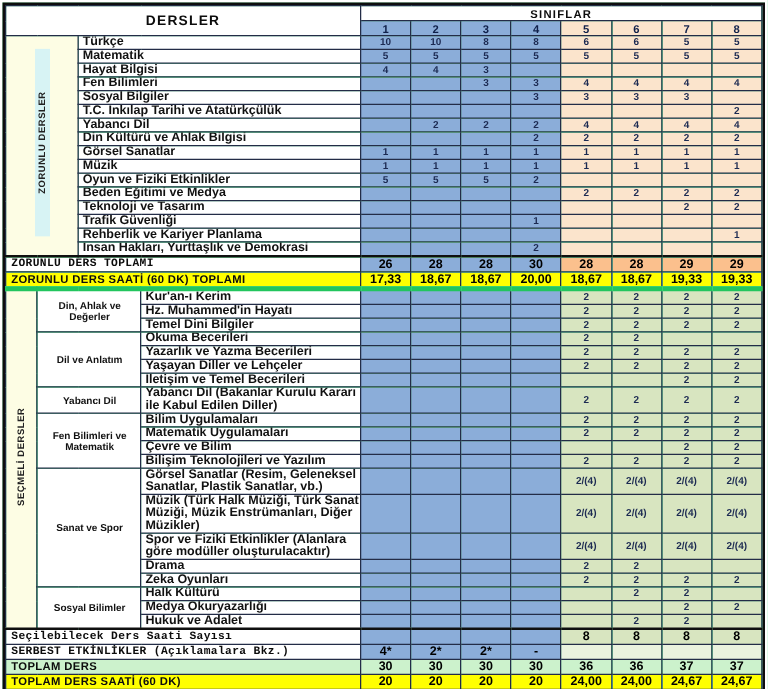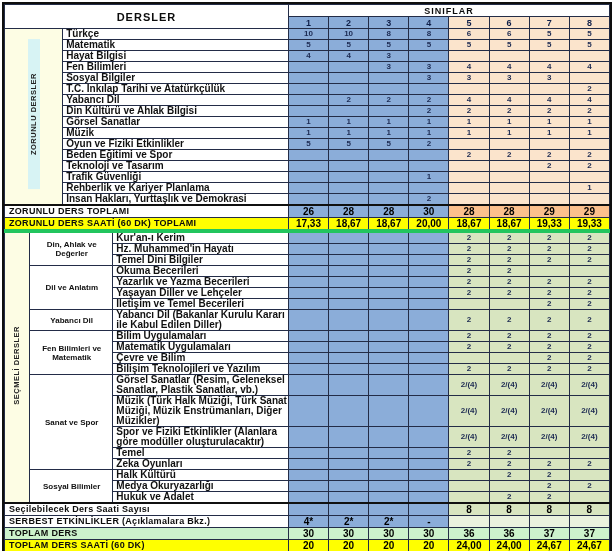--- a/index.html
+++ b/index.html
@@ -11,21 +11,21 @@
   th.dersler{background:#fff;font-size:11px;letter-spacing:1px;color:#0c0c0c;}
   th.siniflar{background:#fff;font-size:9px;letter-spacing:1px;color:#0c0c0c;height:11px;}
   th.grade{font-size:9px;color:#10204a;text-align:center;height:11px;}
   .c-blue{background:#8badd9;}
   .c-peach{background:#fbe4cc;}
   .c-orange{background:#fbc08d;}
   .c-green{background:#d8e5c0;}
   .c-palegreen{background:#ccf2cc;}
   .c-ltgreen{background:#eaf2de;}
   .c-yellow{background:#ffff00;}
-  .c-white{background:#ffffff;}
+  .c-white{background:#ffffff;font-family:Liberation Mono, monospace;}
   .c-ivory{background:#fdfde4;}
   .lbl{font-size:10px;text-align:left;color:#111;line-height:10px;padding-left:3px;background:#fff;}
   .lbl.multi{line-height:10px;}
   .cat{font-size:8px;text-align:center;color:#111;vertical-align:middle;line-height:9px;padding-left:2px;background:#fff;}
   .val{font-size:8px;text-align:center;color:#1c2a52;line-height:10px;}
   .val.strong{color:#000;font-size:10px;}
   .rowlbl{font-size:9px;text-align:left;color:#0c0c0c;letter-spacing:.3px;padding-left:4px;line-height:11px;}
   .side{vertical-align:middle;text-align:center;}
   .vtext{writing-mode:vertical-rl;transform:rotate(180deg);font-size:7.5px;font-weight:bold;color:#222;letter-spacing:.5px;display:inline-block;line-height:10px;}
   .vtext.cyanband{background:#d7f3f4;padding:34px 1px;}
@@ -184,21 +184,21 @@
           <td class="val c-blue">5</td>
           <td class="val c-blue">5</td>
           <td class="val c-blue">5</td>
           <td class="val c-blue">2</td>
           <td class="val c-peach"></td>
           <td class="val c-peach"></td>
           <td class="val c-peach"></td>
           <td class="val c-peach"></td>
         </tr>
         <tr>
-          <td class="lbl" colspan="2">Beden Eğitimi    ve Spor</td>
+          <td class="lbl" colspan="2">Beden Eğitimi    ve Medya</td>
           <td class="val c-blue"></td>
           <td class="val c-blue"></td>
           <td class="val c-blue"></td>
           <td class="val c-blue"></td>
           <td class="val c-peach">2</td>
           <td class="val c-peach">2</td>
           <td class="val c-peach">2</td>
           <td class="val c-peach">2</td>
         </tr>
         <tr>
@@ -432,21 +432,21 @@
           <td class="val c-blue"></td>
           <td class="val c-blue"></td>
           <td class="val c-blue"></td>
           <td class="val c-blue"></td>
           <td class="val c-green">2/(4)</td>
           <td class="val c-green">2/(4)</td>
           <td class="val c-green">2/(4)</td>
           <td class="val c-green">2/(4)</td>
         </tr>
         <tr>
-          <td class="lbl multi">Temel</td>
+          <td class="lbl multi">Drama</td>
           <td class="val c-blue"></td>
           <td class="val c-blue"></td>
           <td class="val c-blue"></td>
           <td class="val c-blue"></td>
           <td class="val c-green">2</td>
           <td class="val c-green">2</td>
           <td class="val c-green"></td>
           <td class="val c-green"></td>
         </tr>
         <tr>

